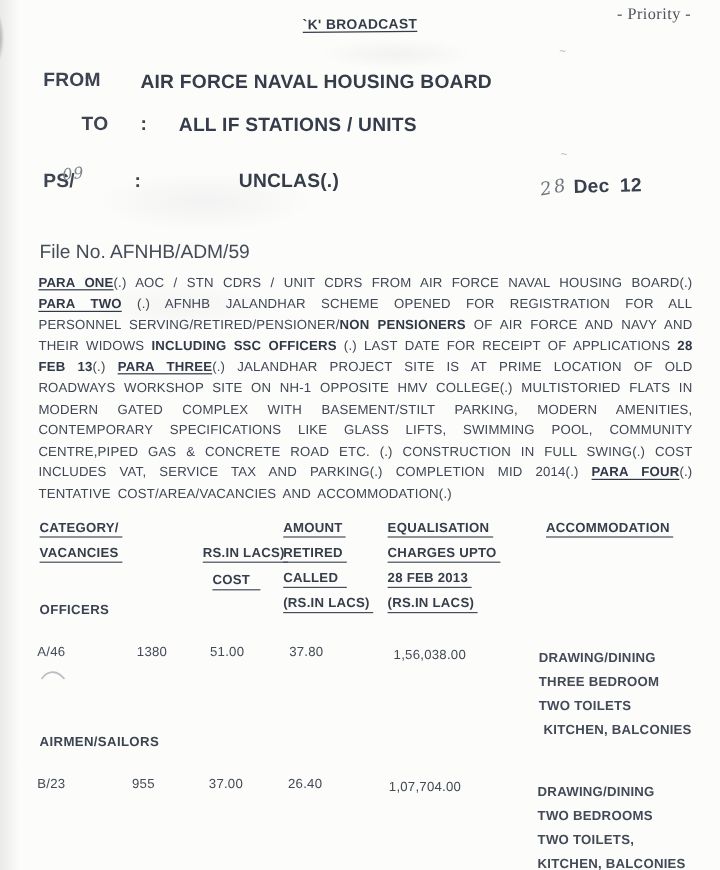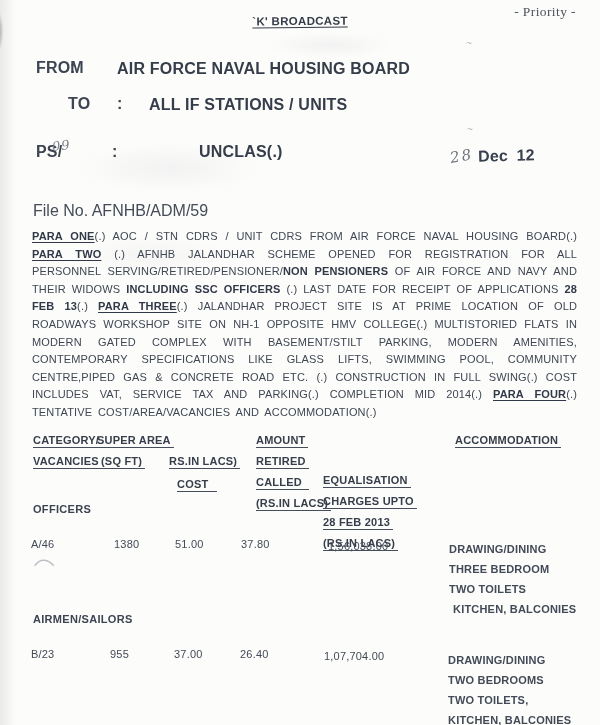--- a/index.html
+++ b/index.html
@@ -71,35 +71,31 @@
   <span class="abs typed date-typed">Dec 12</span>
 
   <span class="abs file-no">File No. AFNHB/ADM/59</span>
 
   <div class="para"><span class="b u">PARA ONE</span><span>(.) AOC / STN CDRS / UNIT CDRS FROM AIR FORCE NAVAL HOUSING BOARD(.) </span><span class="b u">PARA TWO</span><span> (.) AFNHB JALANDHAR SCHEME OPENED FOR REGISTRATION FOR ALL PERSONNEL SERVING/RETIRED/PENSIONER/</span><span class="b">NON PENSIONERS</span><span> OF AIR FORCE AND NAVY AND THEIR WIDOWS </span><span class="b">INCLUDING SSC OFFICERS</span><span> (.) LAST DATE FOR RECEIPT OF APPLICATIONS </span><span class="b">28 FEB 13</span><span>(.) </span><span class="b u">PARA THREE</span><span>(.) JALANDHAR PROJECT SITE IS AT PRIME LOCATION OF OLD ROADWAYS WORKSHOP SITE ON NH-1 OPPOSITE HMV COLLEGE(.) MULTISTORIED FLATS IN MODERN GATED COMPLEX WITH BASEMENT/STILT PARKING, MODERN AMENITIES, CONTEMPORARY SPECIFICATIONS LIKE GLASS LIFTS, SWIMMING POOL, COMMUNITY CENTRE,PIPED GAS &amp; CONCRETE ROAD ETC. (.) CONSTRUCTION IN FULL SWING(.) COST INCLUDES VAT, SERVICE TAX AND PARKING(.) COMPLETION MID 2014(.) </span><span class="b u">PARA FOUR</span><span>(.) TENTATIVE COST/AREA/VACANCIES AND ACCOMMODATION(.)</span></div>
 
   <div class="hcol" style="left:33px;">
     <div class="hl"><span>CATEGORY/</span></div>
     <div class="hl"><span>VACANCIES</span></div>
   </div>
-  <div class="hcol" style="left:97px;">
-    <div class="hl"><span>SUPER AREA</span></div>
-    <div class="hl" style="padding-left:4px;"><span>(SQ FT)</span></div>
-  </div>
   <div class="hcol" style="left:169px;">
     <div class="hl" style="padding-left:8px;"><span style="padding-right:9px;margin-top:44px;">COST</span></div>
     <div class="hl"><span>RS.IN LACS)</span></div>
   </div>
-  <div class="hcol" style="left:256px;">
+  <div class="hcol" style="left:236px;">
     <div class="hl"><span>AMOUNT</span></div>
     <div class="hl"><span>RETIRED</span></div>
     <div class="hl"><span style="padding-right:7px;">CALLED</span></div>
     <div class="hl"><span>(RS.IN LACS)</span></div>
   </div>
-  <div class="hcol" style="left:323px;margin-top:40px;">
+  <div class="hcol" style="left:323px;">
     <div class="hl"><span>EQUALISATION</span></div>
     <div class="hl"><span>CHARGES UPTO</span></div>
     <div class="hl"><span>28 FEB 2013</span></div>
     <div class="hl"><span>(RS.IN LACS)</span></div>
   </div>
   <div class="hcol" style="left:455px;">
     <div class="hl"><span>ACCOMMODATION</span></div>
   </div>
 
   <span class="abs sec-label" style="left:33px;top:503px;">OFFICERS</span>

